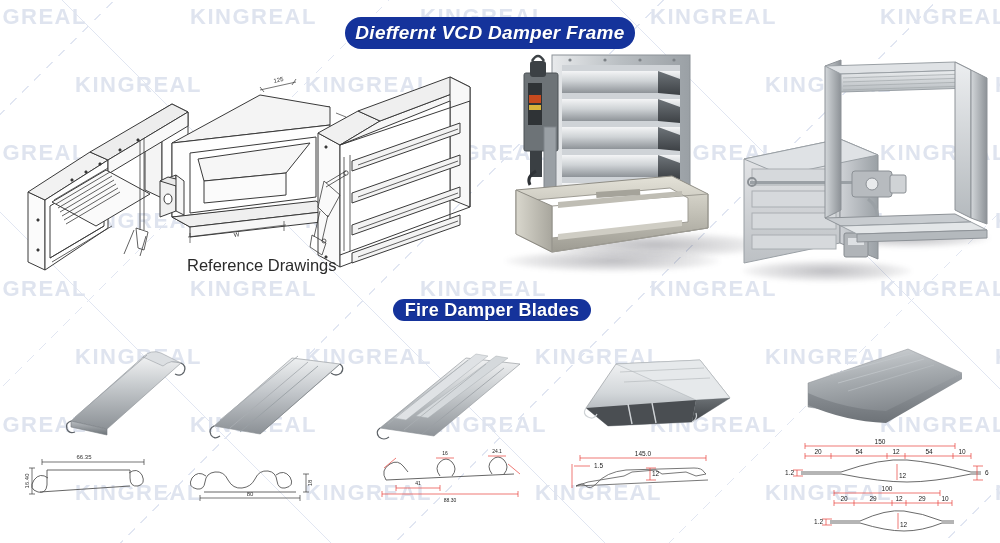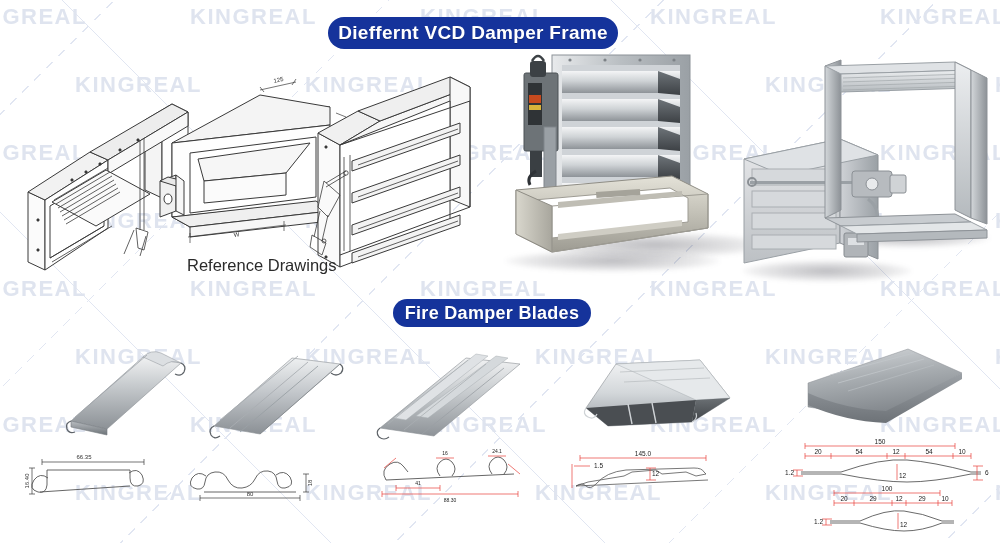--- a/index.html
+++ b/index.html
@@ -40,24 +40,24 @@
     position:absolute;
     background:#15339b;
     color:#fff;
     font-weight:bold;
     border-radius:18px;
     display:flex; align-items:center; justify-content:center;
     letter-spacing:.3px;
     text-shadow:0 1px 0 rgba(0,0,0,.25);
   }
   #badge-top{
-    left:328px; top:17px; width:290px; height:32px; font-size:19px;
+    left:345px; top:17px; width:290px; height:32px; font-size:19px;font-style:italic;
   }
   #badge-mid{
-    left:393px; top:299px; width:198px; height:28px; font-size:18px;
+    left:393px; top:299px; width:198px; height:22px; font-size:18px;
   }
   #ref-label{
     position:absolute; left:158px; top:256px; width:200px;
     font-size:16.5px; color:#2b2b2b; text-align:left;
     font-family:"Liberation Sans", sans-serif;
     margin-left:29px;
   }
 
   svg { display:block; overflow:visible; }
   .ln  { fill:none; stroke:#3a3a3a; stroke-width:1; }

